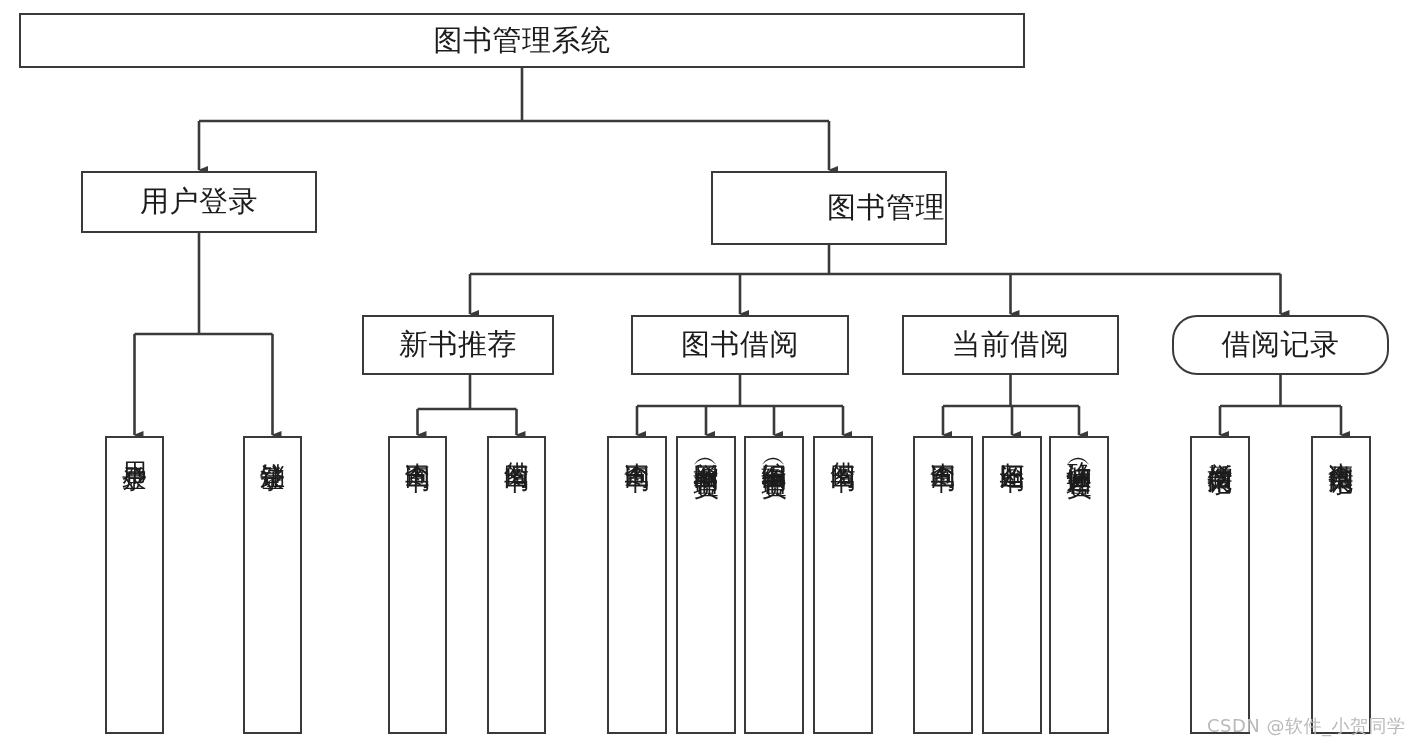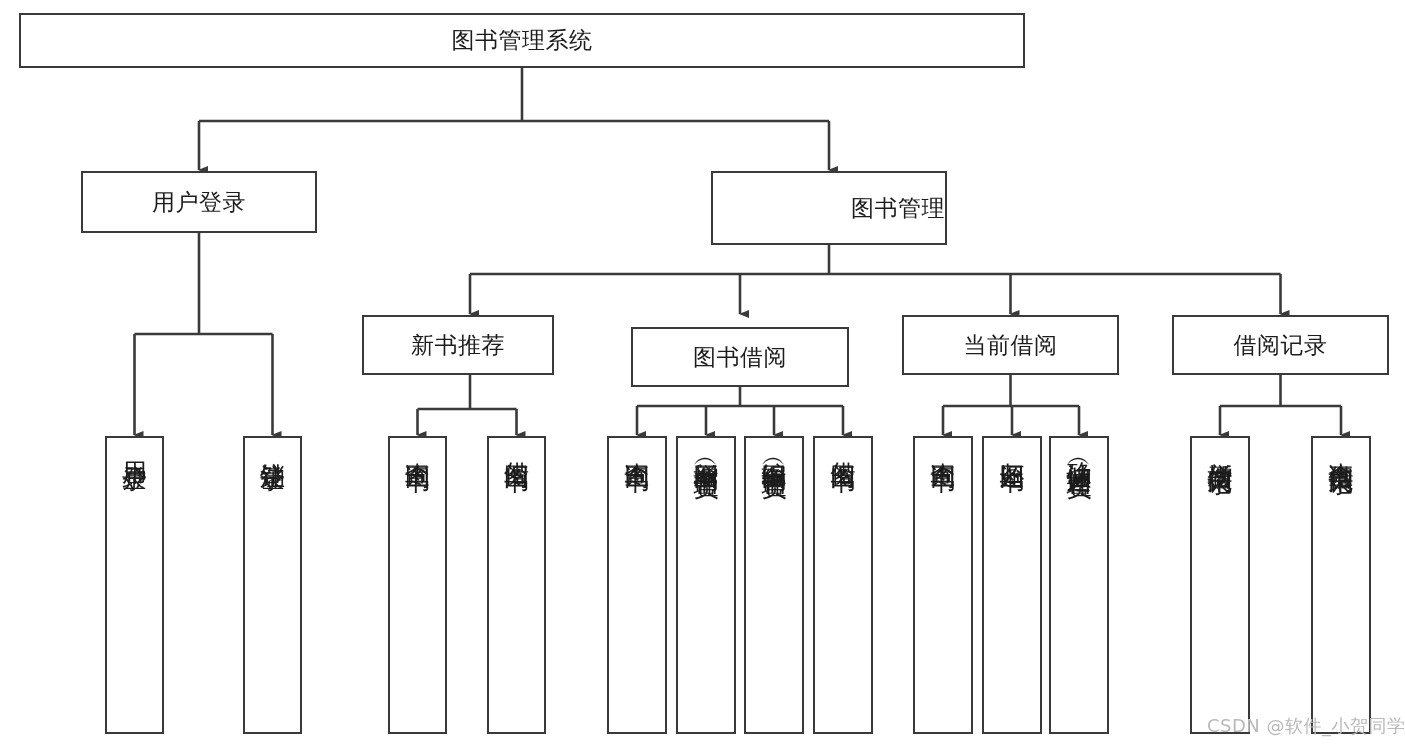--- a/index.html
+++ b/index.html
@@ -36,21 +36,21 @@
     justify-content: center;
     color: #1c1c1c;
   }
   .node-label {
     text-align: center;
     line-height: 1.14;
     letter-spacing: 0.5px;
     white-space: nowrap;
   }
   .node-box.horizontal .node-label {
-    font-size: 23px;
+    font-size: 29px;
   }
   .node-box.vertical {
     align-items: flex-start;
     justify-content: center;
     padding-top: 4px;
   }
   .node-box.vertical .node-label {
     writing-mode: vertical-rl;
     text-orientation: upright;
     font-size: 25px;
@@ -128,27 +128,27 @@
       </div>
       <div class="node-box horizontal" style="left: 81px; top: 171px; width: 236px; height: 62px;">
         <span class="node-label">用户登录</span>
       </div>
       <div class="node-box horizontal" style="left: 711px; top: 171px; width: 236px; height: 74px; justify-content: flex-end;">
         <span class="node-label">图书管理</span>
       </div>
       <div class="node-box horizontal" style="left: 362px; top: 315px; width: 192px; height: 60px;">
         <span class="node-label">新书推荐</span>
       </div>
-      <div class="node-box horizontal" style="left: 631px; top: 315px; width: 218px; height: 60px; margin-top: 12px;">
+      <div class="node-box horizontal" style="left: 631px; top: 315px; width: 218px; height: 60px;">
         <span class="node-label">图书借阅</span>
       </div>
       <div class="node-box horizontal" style="left: 902px; top: 315px; width: 217px; height: 60px;">
         <span class="node-label">当前借阅</span>
       </div>
-      <div class="node-box horizontal" style="left: 1172px; top: 315px; width: 217px; height: 60px;">
+      <div class="node-box horizontal" style="left: 1172px; top: 315px; width: 217px; height: 60px; border-radius: 25px;">
         <span class="node-label">借阅记录</span>
       </div>
       <div class="node-box vertical" style="left: 105px; top: 436px; width: 59px; height: 298px;">
         <span class="node-label">用户登录</span>
       </div>
       <div class="node-box vertical" style="left: 243px; top: 436px; width: 59px; height: 298px;">
         <span class="node-label">注销登录</span>
       </div>
       <div class="node-box vertical" style="left: 388px; top: 436px; width: 59px; height: 298px;">
         <span class="node-label">查询图书</span>

